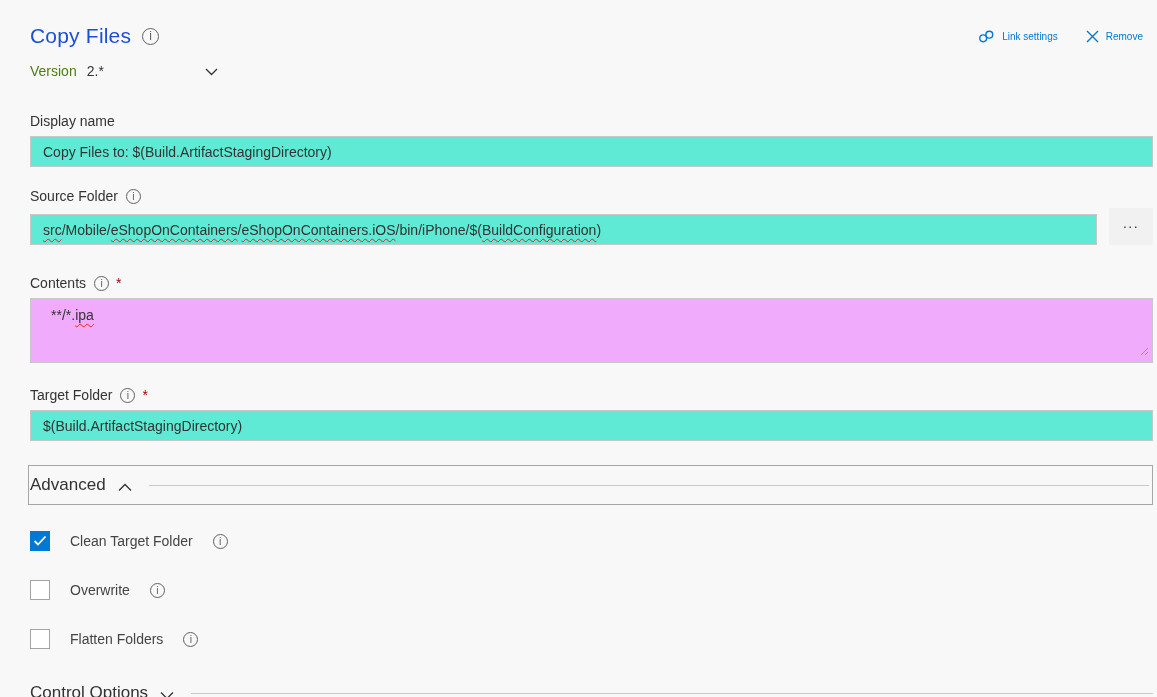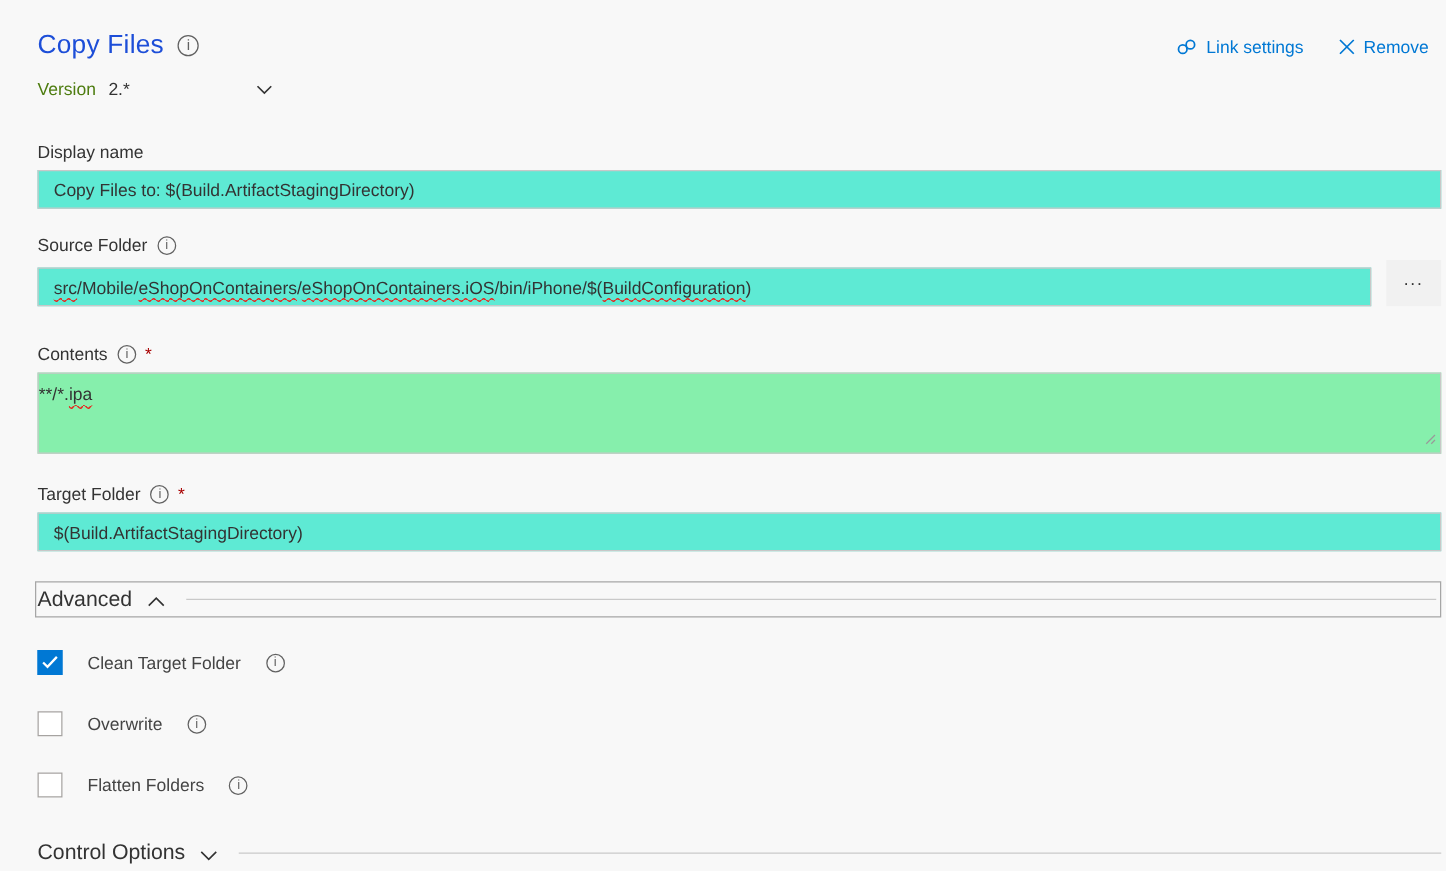--- a/index.html
+++ b/index.html
@@ -8,21 +8,21 @@
     background:#f8f8f8;
     font-family:"Liberation Sans", sans-serif;
     color:#333333;
     font-size:14px;
   }
   
   .header { display:flex; justify-content:space-between; align-items:flex-start; padding:24px 14px 0 30px; }
   .title-row { display:flex; align-items:center; gap:11px; }
   .task-title { font-size:21px; font-weight:400; color:#1d4ed8; letter-spacing:.2px; }
   .actions { display:flex; gap:28px; padding-top:5px; }
-  .action { display:flex; align-items:center; gap:7px; color:#0078d4; font-size:14px; cursor:pointer; }
+  .action { display:flex; align-items:center; gap:7px; color:#0078d4; font-size:10px; cursor:pointer; }
   .action svg { display:block; }
 
   
   .info-icon {
     width:15px; height:15px; border:1px solid #616161; border-radius:50%;
     display:inline-flex; align-items:center; justify-content:center;
     color:#616161; flex:0 0 auto; cursor:pointer;
   }
   .info-icon::after { content:"i"; font-size:10.5px; line-height:1; font-family:"Liberation Sans",sans-serif; }
   .title-row .info-icon { width:17px; height:17px; }
@@ -48,41 +48,41 @@
   .group-target  { margin-top:24px; }
 
   .source-row { display:flex; gap:12px; align-items:flex-end; }
   .source-row .text-input { flex:1; }
   .browse-btn {
     width:44px; height:37px; margin-top:-3px; background:#f1f1f1; border:none;
     display:flex; align-items:center; justify-content:center;
     font-size:14px; letter-spacing:1.5px; color:#333; cursor:pointer; line-height:0; padding-bottom:8px;
   }
   .textarea {
-    position:relative; width:100%; height:65px; background:#86efac;
-    border:1px solid #c8c8c8; padding:8px 0; color:#333; cursor:text;
+    position:relative; width:100%; height:65px; background:#f0abfc;
+    border:1px solid #c8c8c8; padding:8px 20px; color:#333; cursor:text;
   }
   .resize-grip { position:absolute; right:3px; bottom:3px; }
 
   .squiggle {
     text-decoration-line:underline;
     text-decoration-style:wavy;
     text-decoration-color:#e8231c;
     text-decoration-thickness:1px;
     text-underline-offset:3px;
     text-decoration-skip-ink:none;
   }
 
   
   .section-header { display:flex; align-items:center; cursor:pointer; }
   .section-label { font-size:17px; color:#333; white-space:nowrap; }
   .section-chevron { margin:3px 10px 0 12px; flex:0 0 auto; }
   .section-line { flex:1; height:1px; background:#c9c9c9; margin-left:7px; }
   .advanced-header {
-    margin:24px 4px 0 28px; height:29px;
+    margin:24px 4px 0 28px; height:40px;
     border:1px solid #a6a6a6; padding:0 3px 0 1px;
   }
   .control-header { margin:33px 4px 0 30px; height:22px; }
 
   
   .checkbox-row { margin:29px 0 0 30px; display:flex; align-items:center; gap:20px; cursor:pointer; }
   .checkbox-row.first { margin-top:26px; }
   .checkbox {
     width:20px; height:20px; border:1px solid #a6a3a1; background:#fff;
     display:flex; align-items:center; justify-content:center; flex:0 0 auto;

